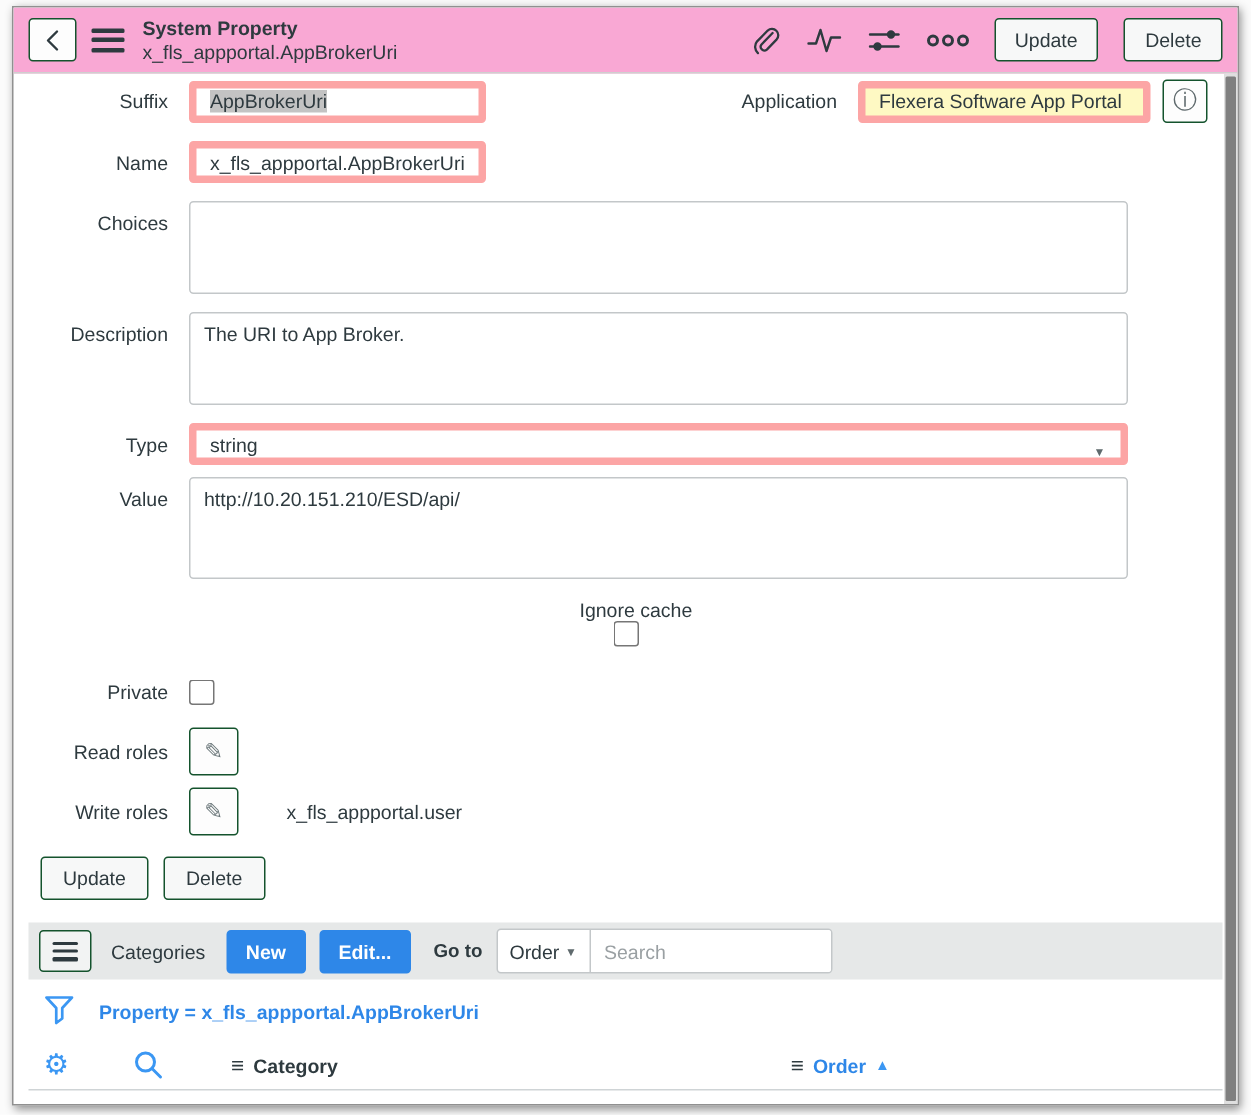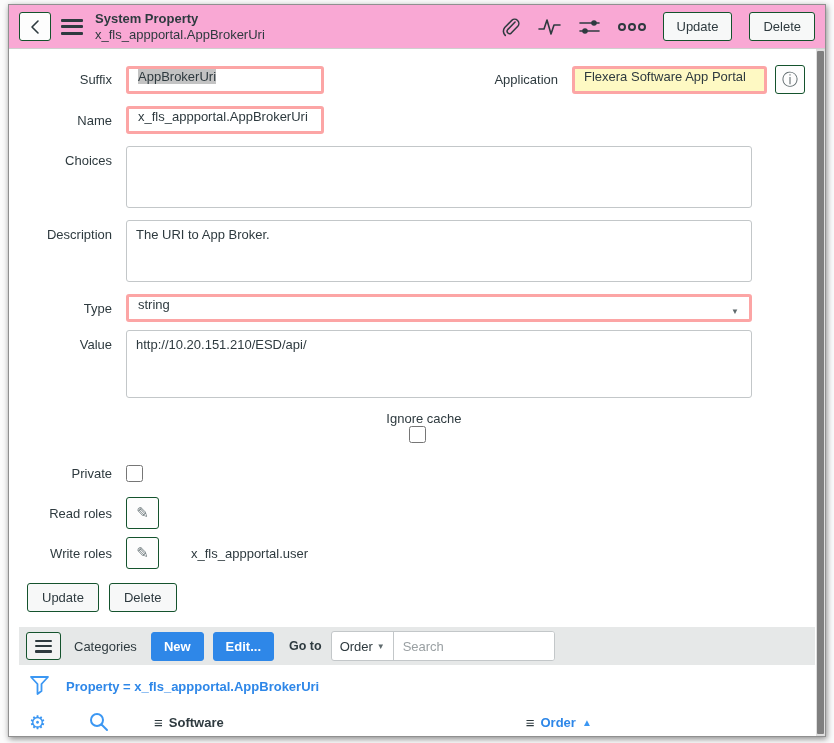--- a/index.html
+++ b/index.html
@@ -24,29 +24,29 @@
   .hamb { width:22px; height:16px; display:flex; flex-direction:column; justify-content:space-between; cursor:pointer;}
   .hamb span { display:block; height:3px; background:#2e3a3f; border-radius:1px;}
   .titles { line-height:1.2; margin-left:2px;}
   .titles .t1 { font-weight:700; font-size:13px;}
   .titles .t2 { font-size:13px;}
   .hdr-right { margin-left:auto; display:flex; align-items:center; gap:17px;}
   .icon-btn { background:none; border:none; cursor:pointer; padding:0; display:flex; align-items:center;}
   .hdr .btn.action { padding:6px 13px; }
   svg.ic { stroke:#2e3a3f; fill:none; stroke-width:1.6; stroke-linecap:round; stroke-linejoin:round;}
   
-  .form { padding-top:16px; }
+  .form { padding-top:4px; }
   .frow { display:flex; align-items:center; margin-bottom:12px; }
   .frow.top-align { align-items:flex-start; }
   .flabel { width:117px; text-align:right; padding-right:14px; flex:none; color:#2e3a3f;}
   .top-align .flabel { padding-top:7px; }
   .tin {
-    height:28px; border:3px solid #fca5a5; border-radius:3px; background:#fff;
+    height:28px; border:5px solid #fca5a5; border-radius:3px; background:#fff;
     font-size:13px; color:#2e3a3f; padding:0 9px; font-family:"Liberation Sans", sans-serif;
-    display:flex; align-items:flex-start;
+    display:flex; align-items:center;
   }
   .w-small { width:198px; }
   .w-wide  { width:626px; }
   .sel-text { background:#c3c3c3; }
   .ro { background:#fef9c3; color:#2e3a3f; width:195px;}
   .info-btn { width:30px; height:29px; padding:0; display:flex; align-items:center; justify-content:center;
               background:#fdfdfd; color:#5f6a6d; font-size:16px; line-height:1;}
   .ta {
     border:1px solid #c3c7c9; border-radius:3px; width:626px; resize:none;
     font-family:"Liberation Sans", sans-serif; font-size:13px; color:#2e3a3f;
@@ -260,21 +260,21 @@
         <span>⚙</span>
       </button>
       <button class="search-ic">
         <svg width="22" height="22" viewBox="0 0 22 22" style="stroke:#3b97f3; fill:none; stroke-width:2; stroke-linecap:round;">
           <circle cx="9" cy="9" r="6"></circle>
             <line x1="13.5" y1="13.5" x2="19" y2="19"></line>
         </svg>
       </button>
       <div class="colhead col-category">
         <span class="mi">≡</span>
-        <span class="cl">Software</span>
+        <span class="cl">Category</span>
       </div>
       <div class="colhead col-order">
         <span class="mi">≡</span>
         <span class="cl">Order</span>
         <span class="sort">▲</span>
       </div>
     </div>
   </div>
 
   <div class="vscroll">

